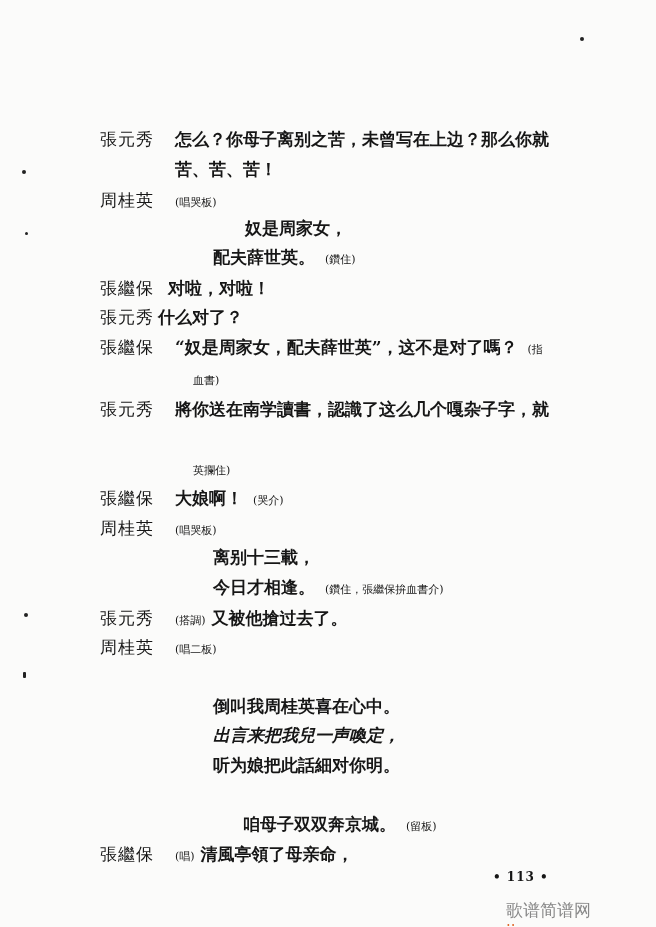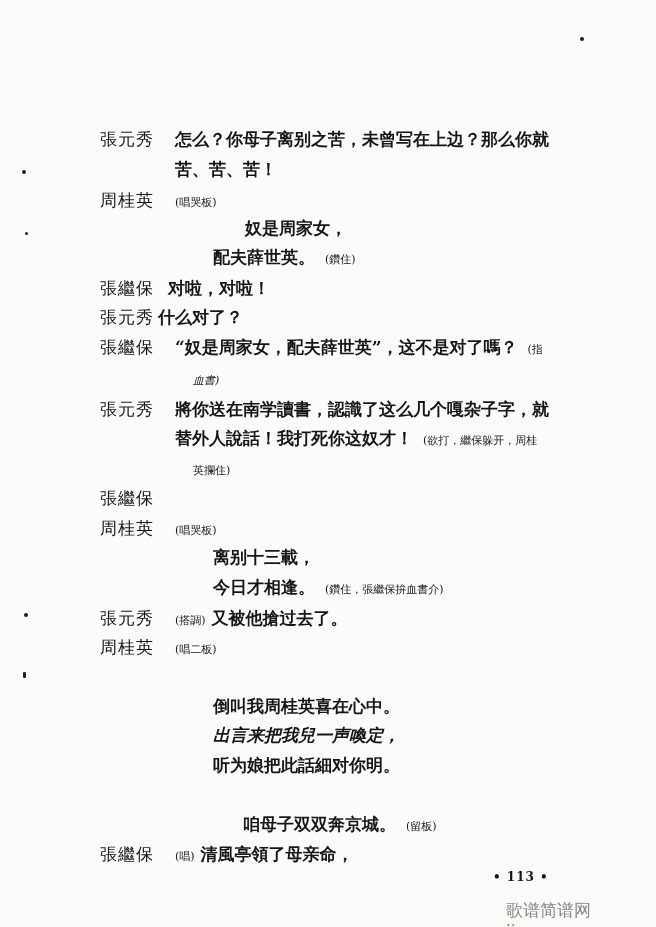--- a/index.html
+++ b/index.html
@@ -39,26 +39,26 @@
     <div class="spk" style="top: 189px;">周桂英</div>
     <div class="line" style="top: 189px; left: 175px;"><span class="dir" style="margin-right: 6px;">(唱哭板)</span><span></span></div>
     <div class="line" style="top: 217px; left: 225px; margin-left: 20px;"><span>奴是周家女，</span></div>
     <div class="line" style="top: 246px; left: 213px;"><span>配夫薛世英。</span><span class="dir" style="margin-left: 10px;">(鑽住)</span></div>
     <div class="spk" style="top: 277px;">張繼保</div>
     <div class="line" style="top: 277px; left: 168px;"><span>对啦，对啦！</span></div>
     <div class="spk" style="top: 306px;">張元秀</div>
     <div class="line" style="top: 306px; left: 158px;"><span>什么对了？</span></div>
     <div class="spk" style="top: 336px;">張繼保</div>
     <div class="line" style="top: 336px; left: 175px;"><span>“奴是周家女，配夫薛世英”，这不是对了嗎？</span><span class="dir" style="margin-left: 10px;">(指</span></div>
-    <div class="line" style="top: 367px; left: 193px; font-style: italic;"><span class="dir" style="margin-right: 6px;">血書)</span><span></span></div>
+    <div class="line" style="top: 367px; left: 193px;"><span class="dir" style="margin-right: 6px;">血書)</span><span></span></div>
     <div class="spk" style="top: 398px;">張元秀</div>
     <div class="line" style="top: 398px; left: 175px;"><span>將你送在南学讀書，認識了这么几个嘎杂子字，就</span></div>
-    <div class="line" style="top: 427px; left: 175px;"><span>替外人說話！我打死你这奴才！</span><span class="dir" style="margin-left: 10px;">(欲打，繼保躲开，周桂</span></div>
     <div class="line" style="top: 457px; left: 193px;"><span class="dir" style="margin-right: 6px;">英攔住)</span><span></span></div>
     <div class="spk" style="top: 487px;">張繼保</div>
+    <div class="line" style="top: 487px; left: 175px;"><span>大娘啊！</span><span class="dir" style="margin-left: 10px;">(哭介)</span></div>
     <div class="spk" style="top: 517px;">周桂英</div>
     <div class="line" style="top: 517px; left: 175px;"><span class="dir" style="margin-right: 6px;">(唱哭板)</span><span></span></div>
     <div class="line" style="top: 546px; left: 213px;"><span>离别十三載，</span></div>
     <div class="line" style="top: 576px; left: 213px;"><span>今日才相逢。</span><span class="dir" style="margin-left: 10px;">(鑽住，張繼保拚血書介)</span></div>
     <div class="spk" style="top: 607px;">張元秀</div>
     <div class="line" style="top: 607px; left: 175px;"><span class="dir" style="margin-right: 6px;">(搭調)</span><span>又被他搶过去了。</span></div>
     <div class="spk" style="top: 636px;">周桂英</div>
     <div class="line" style="top: 636px; left: 175px;"><span class="dir" style="margin-right: 6px;">(唱二板)</span><span></span></div>
     <div class="line" style="top: 695px; left: 213px;"><span>倒叫我周桂英喜在心中。</span></div>
     <div class="line" style="top: 724px; left: 213px; font-style: italic;"><span>出言来把我兒一声喚定，</span></div>

